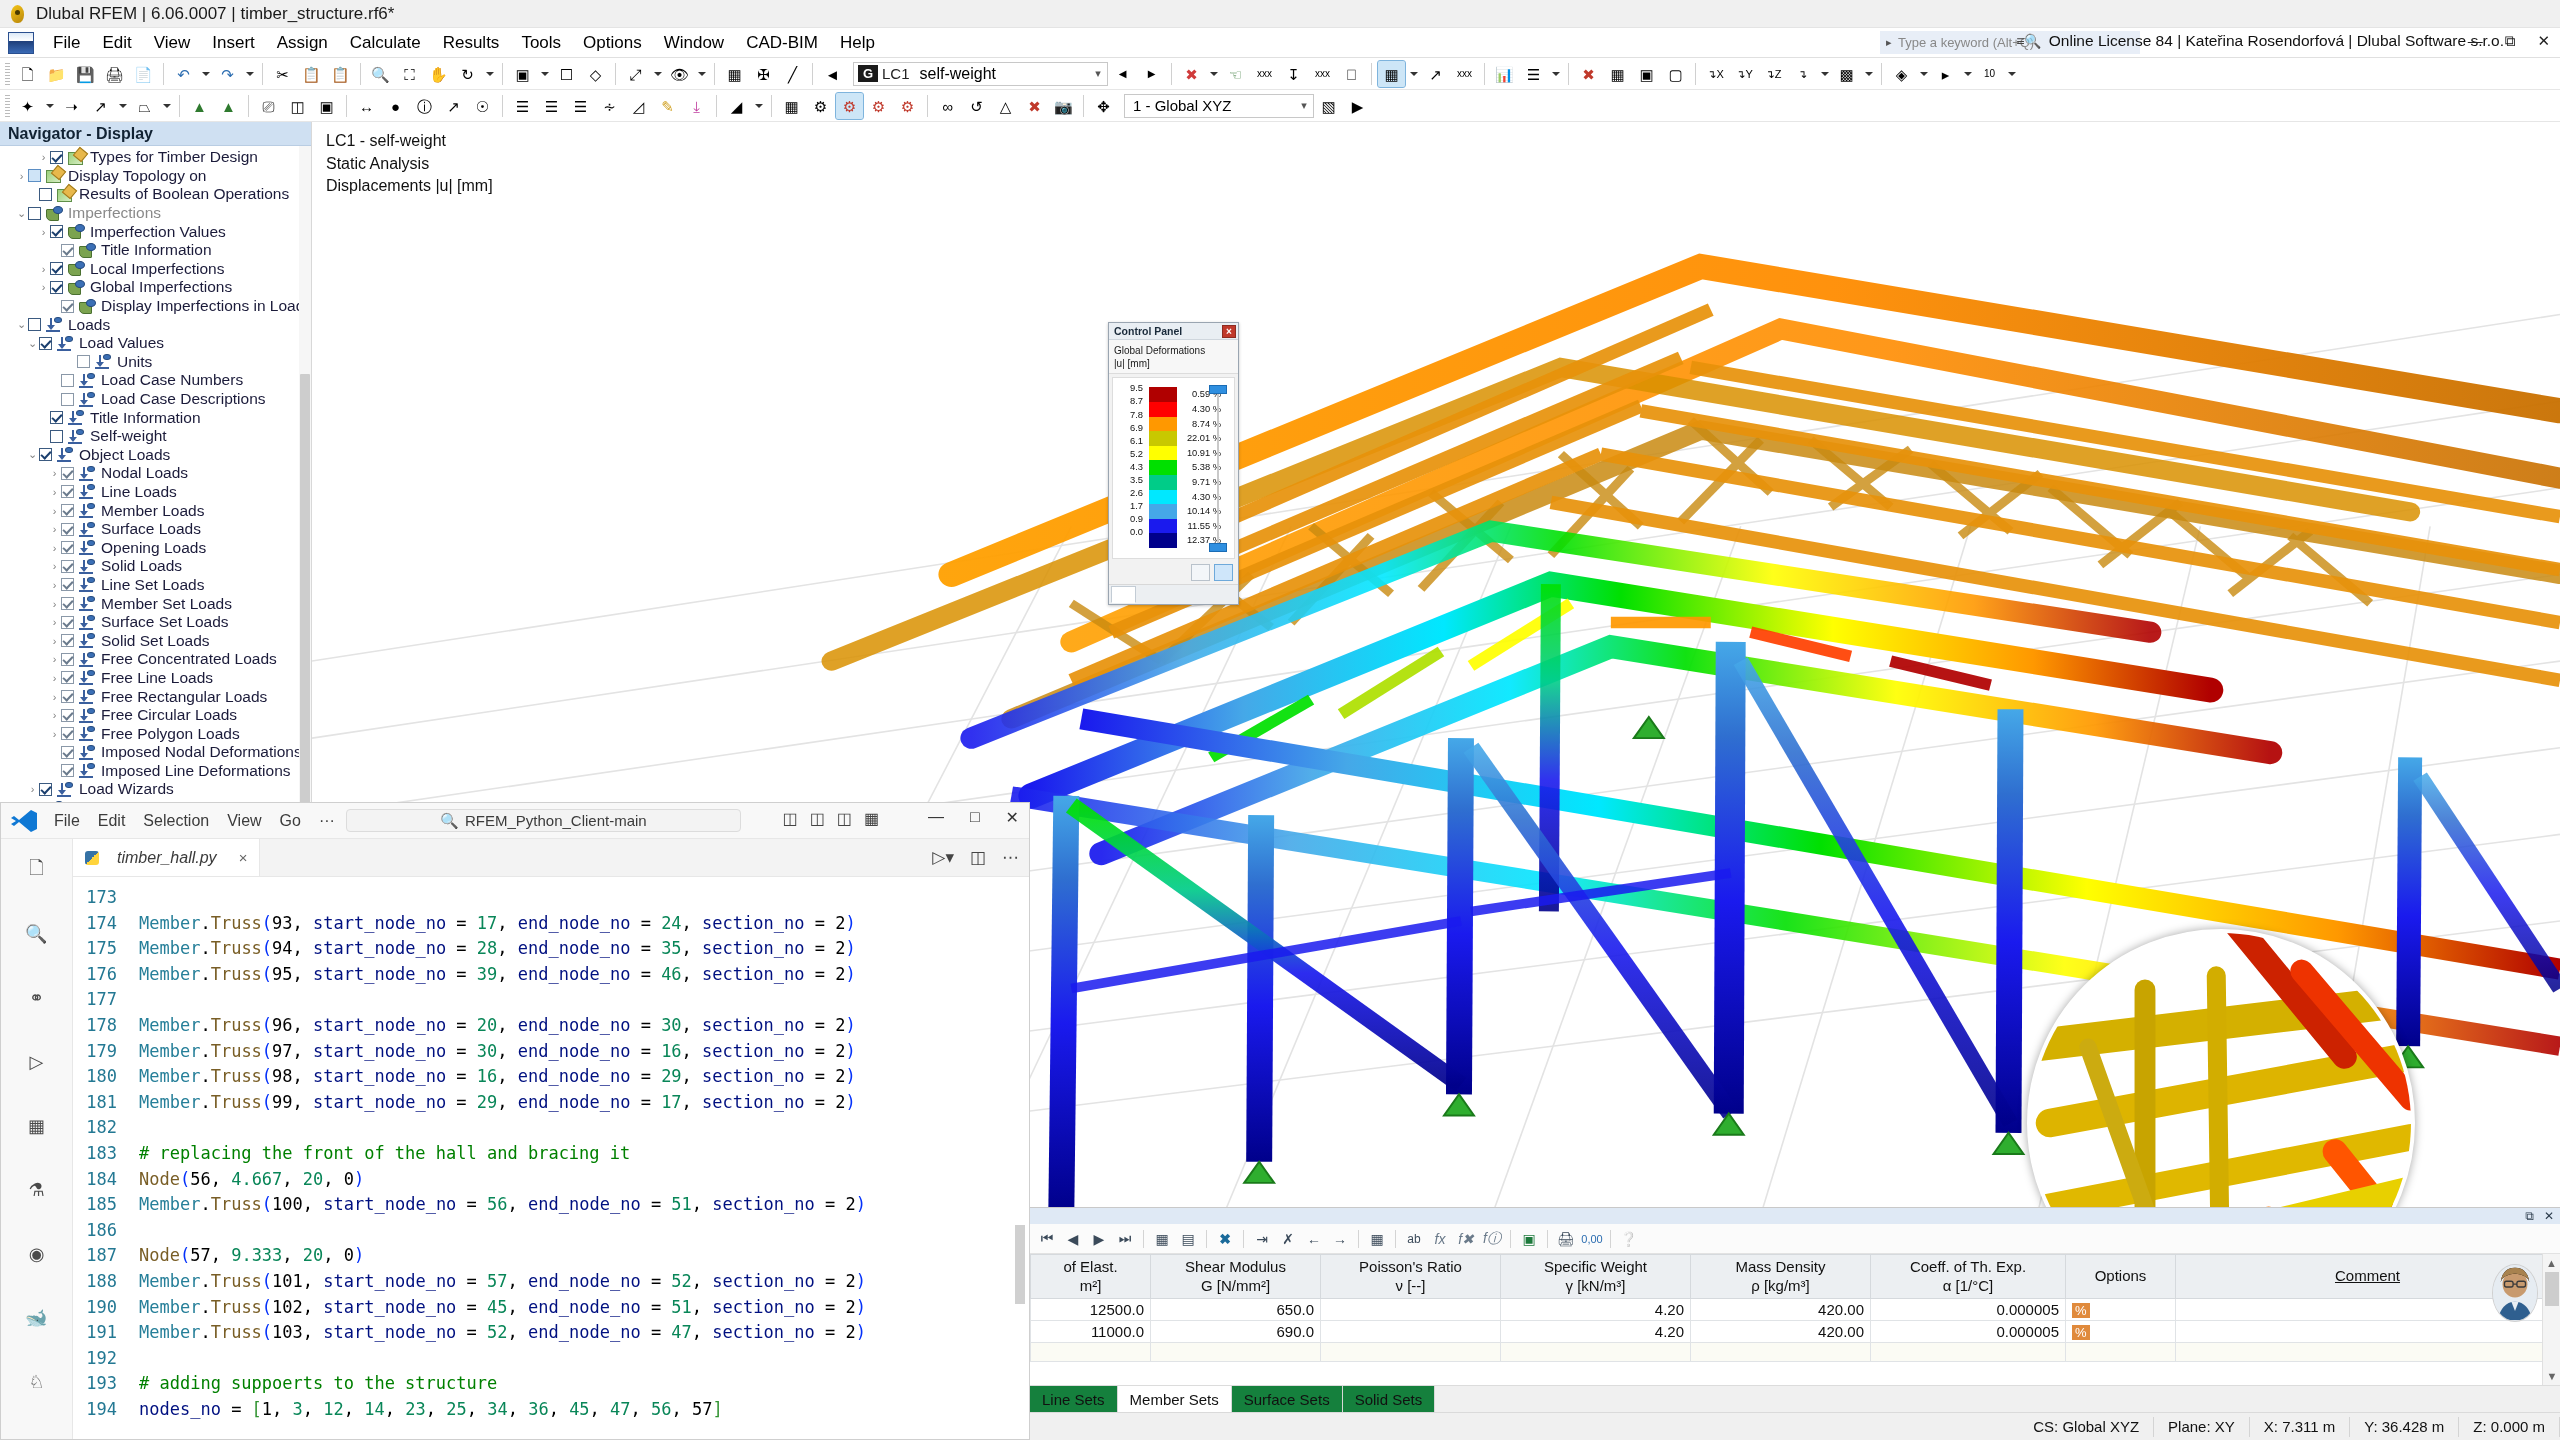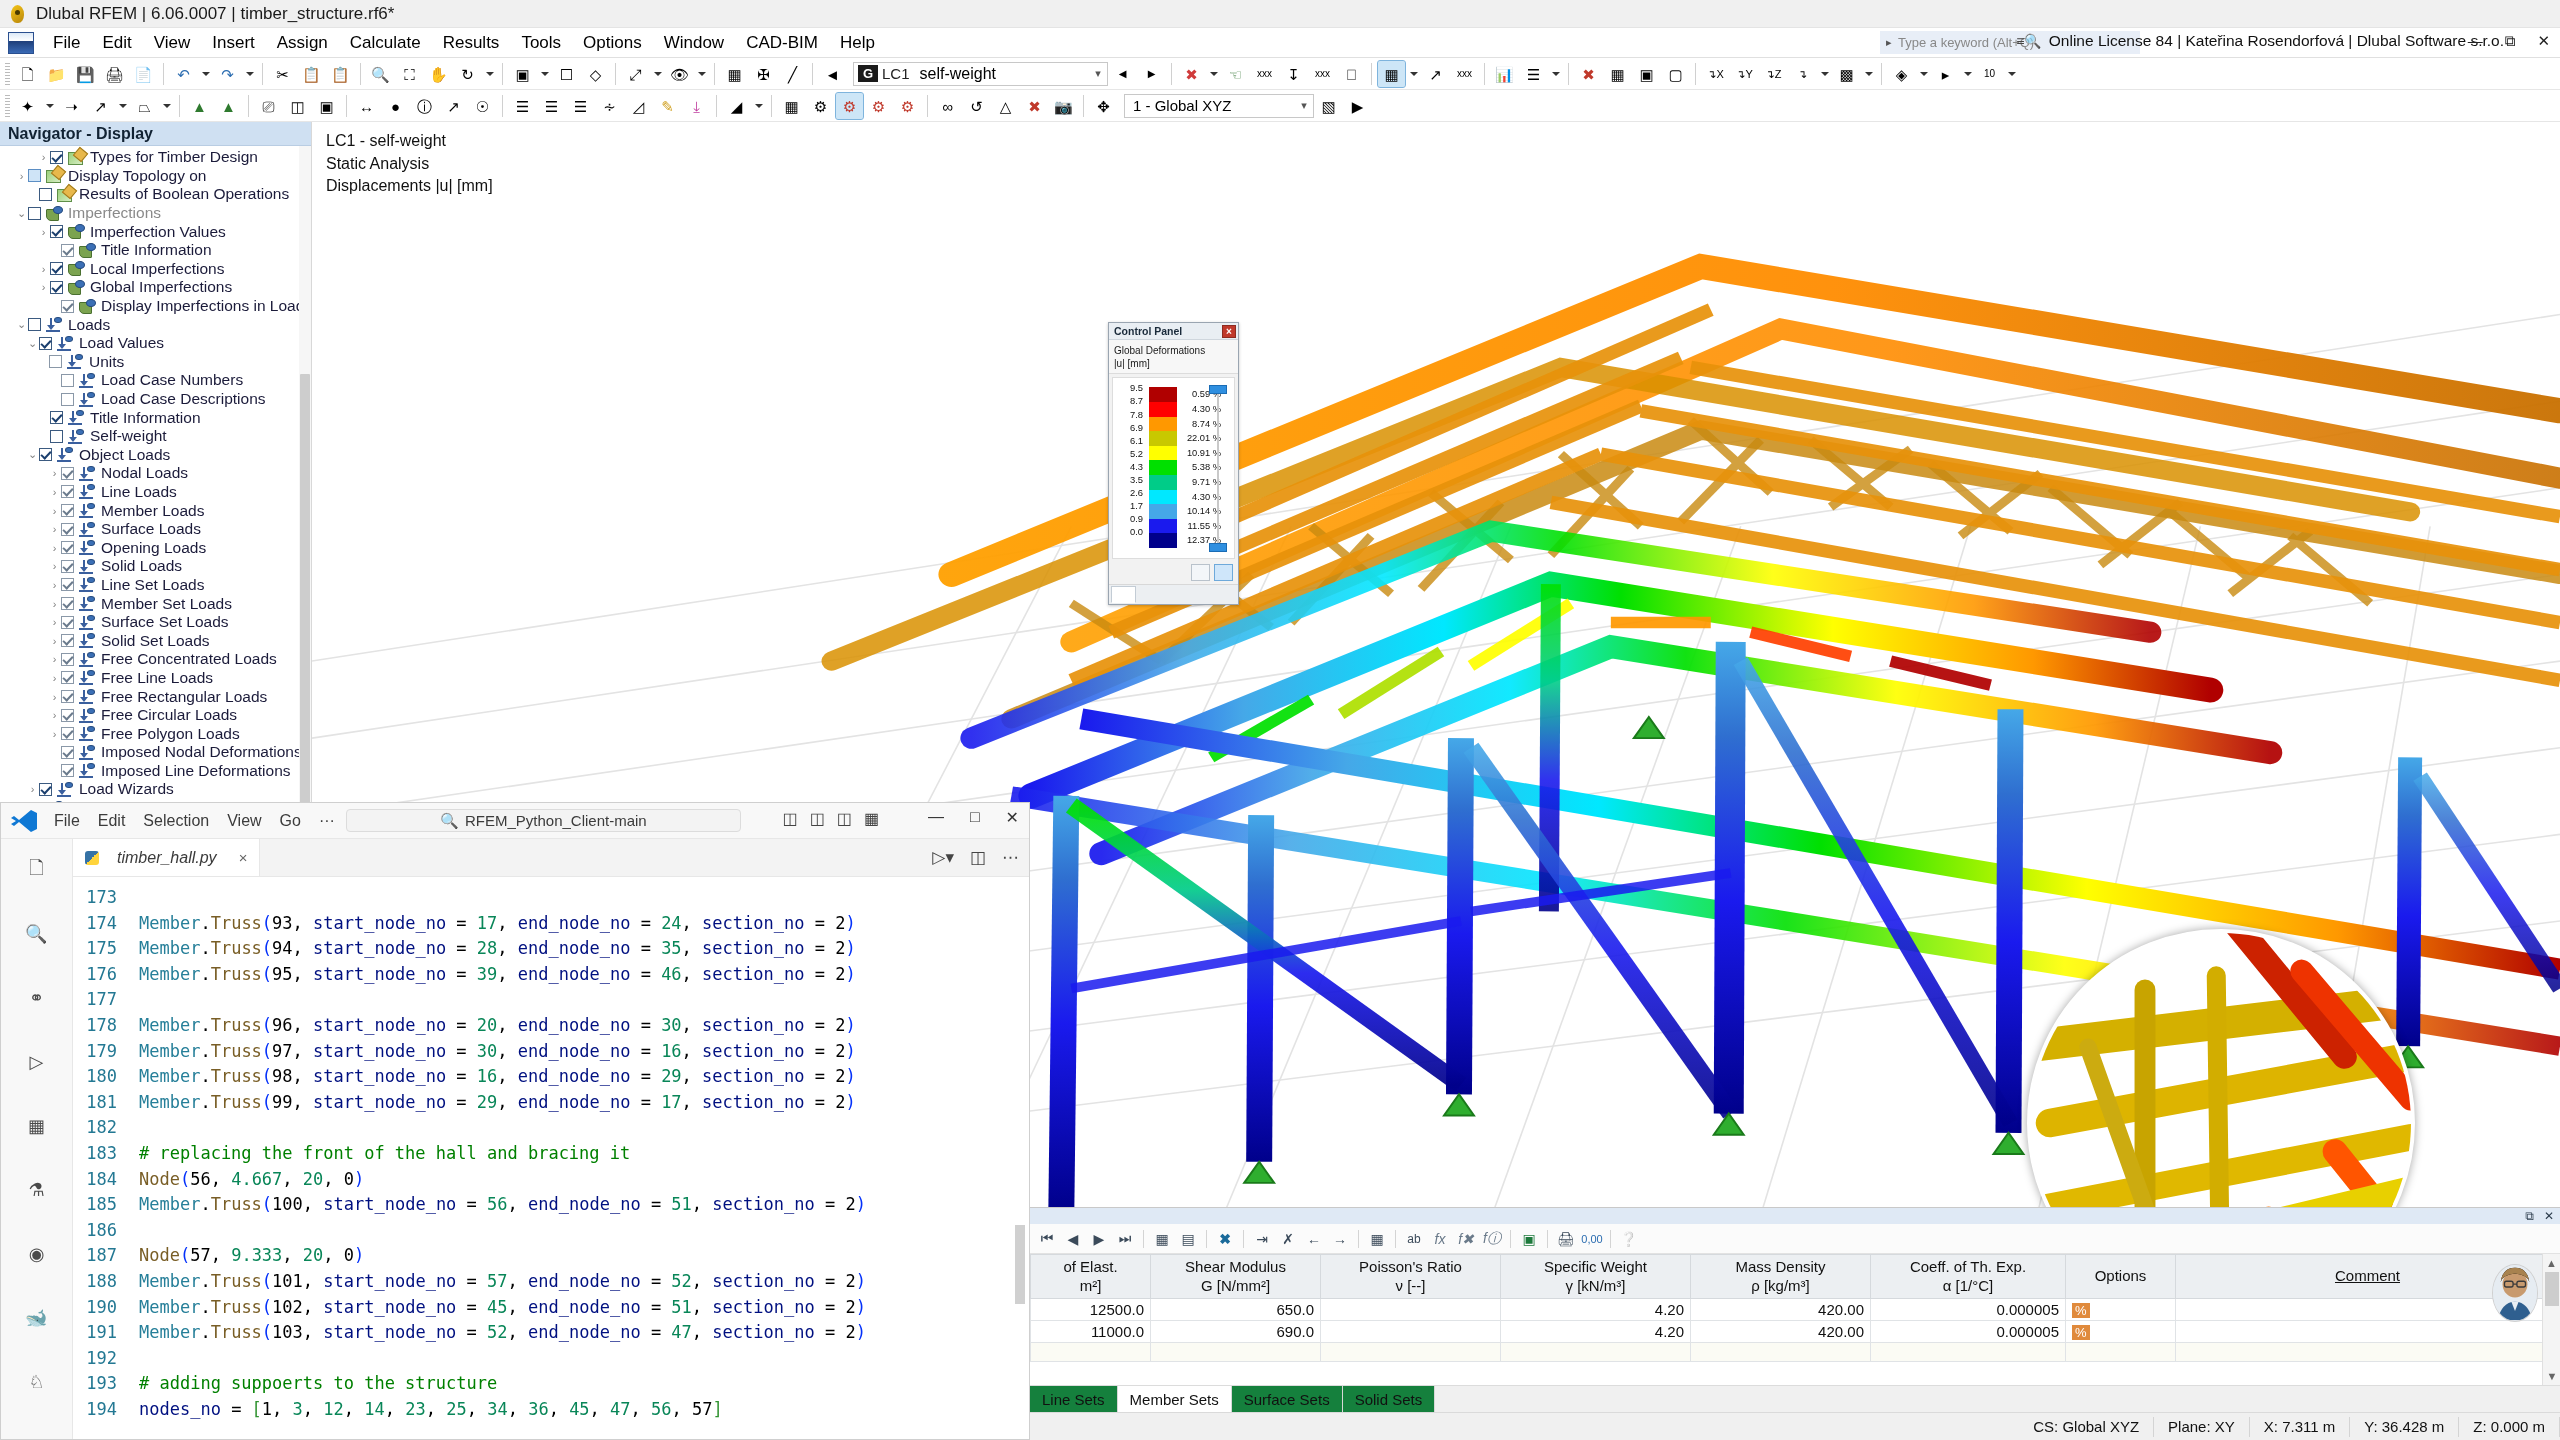--- a/index.html
+++ b/index.html
@@ -628,21 +628,21 @@
           </div>
           <div class="nrow" style="padding-left: 26px;">
             <span class="nexp">⌄</span>
             <span class="ncb on"></span>
             <span class="nic ic-load">
               <span class="ld-eye"></span>
               <span class="ld-base"></span>
             </span>
             <span class="nlabel">Load Values</span>
           </div>
-          <div class="nrow" style="padding-left: 36px;">
+          <div class="nrow" style="padding-left: 64px;">
             <span class="nexp"></span>
             <span class="ncb gray"></span>
             <span class="nic ic-load">
               <span class="ld-eye"></span>
               <span class="ld-base"></span>
             </span>
             <span class="nlabel">Units</span>
           </div>
           <div class="nrow" style="padding-left: 48px;">
             <span class="nexp"></span>

